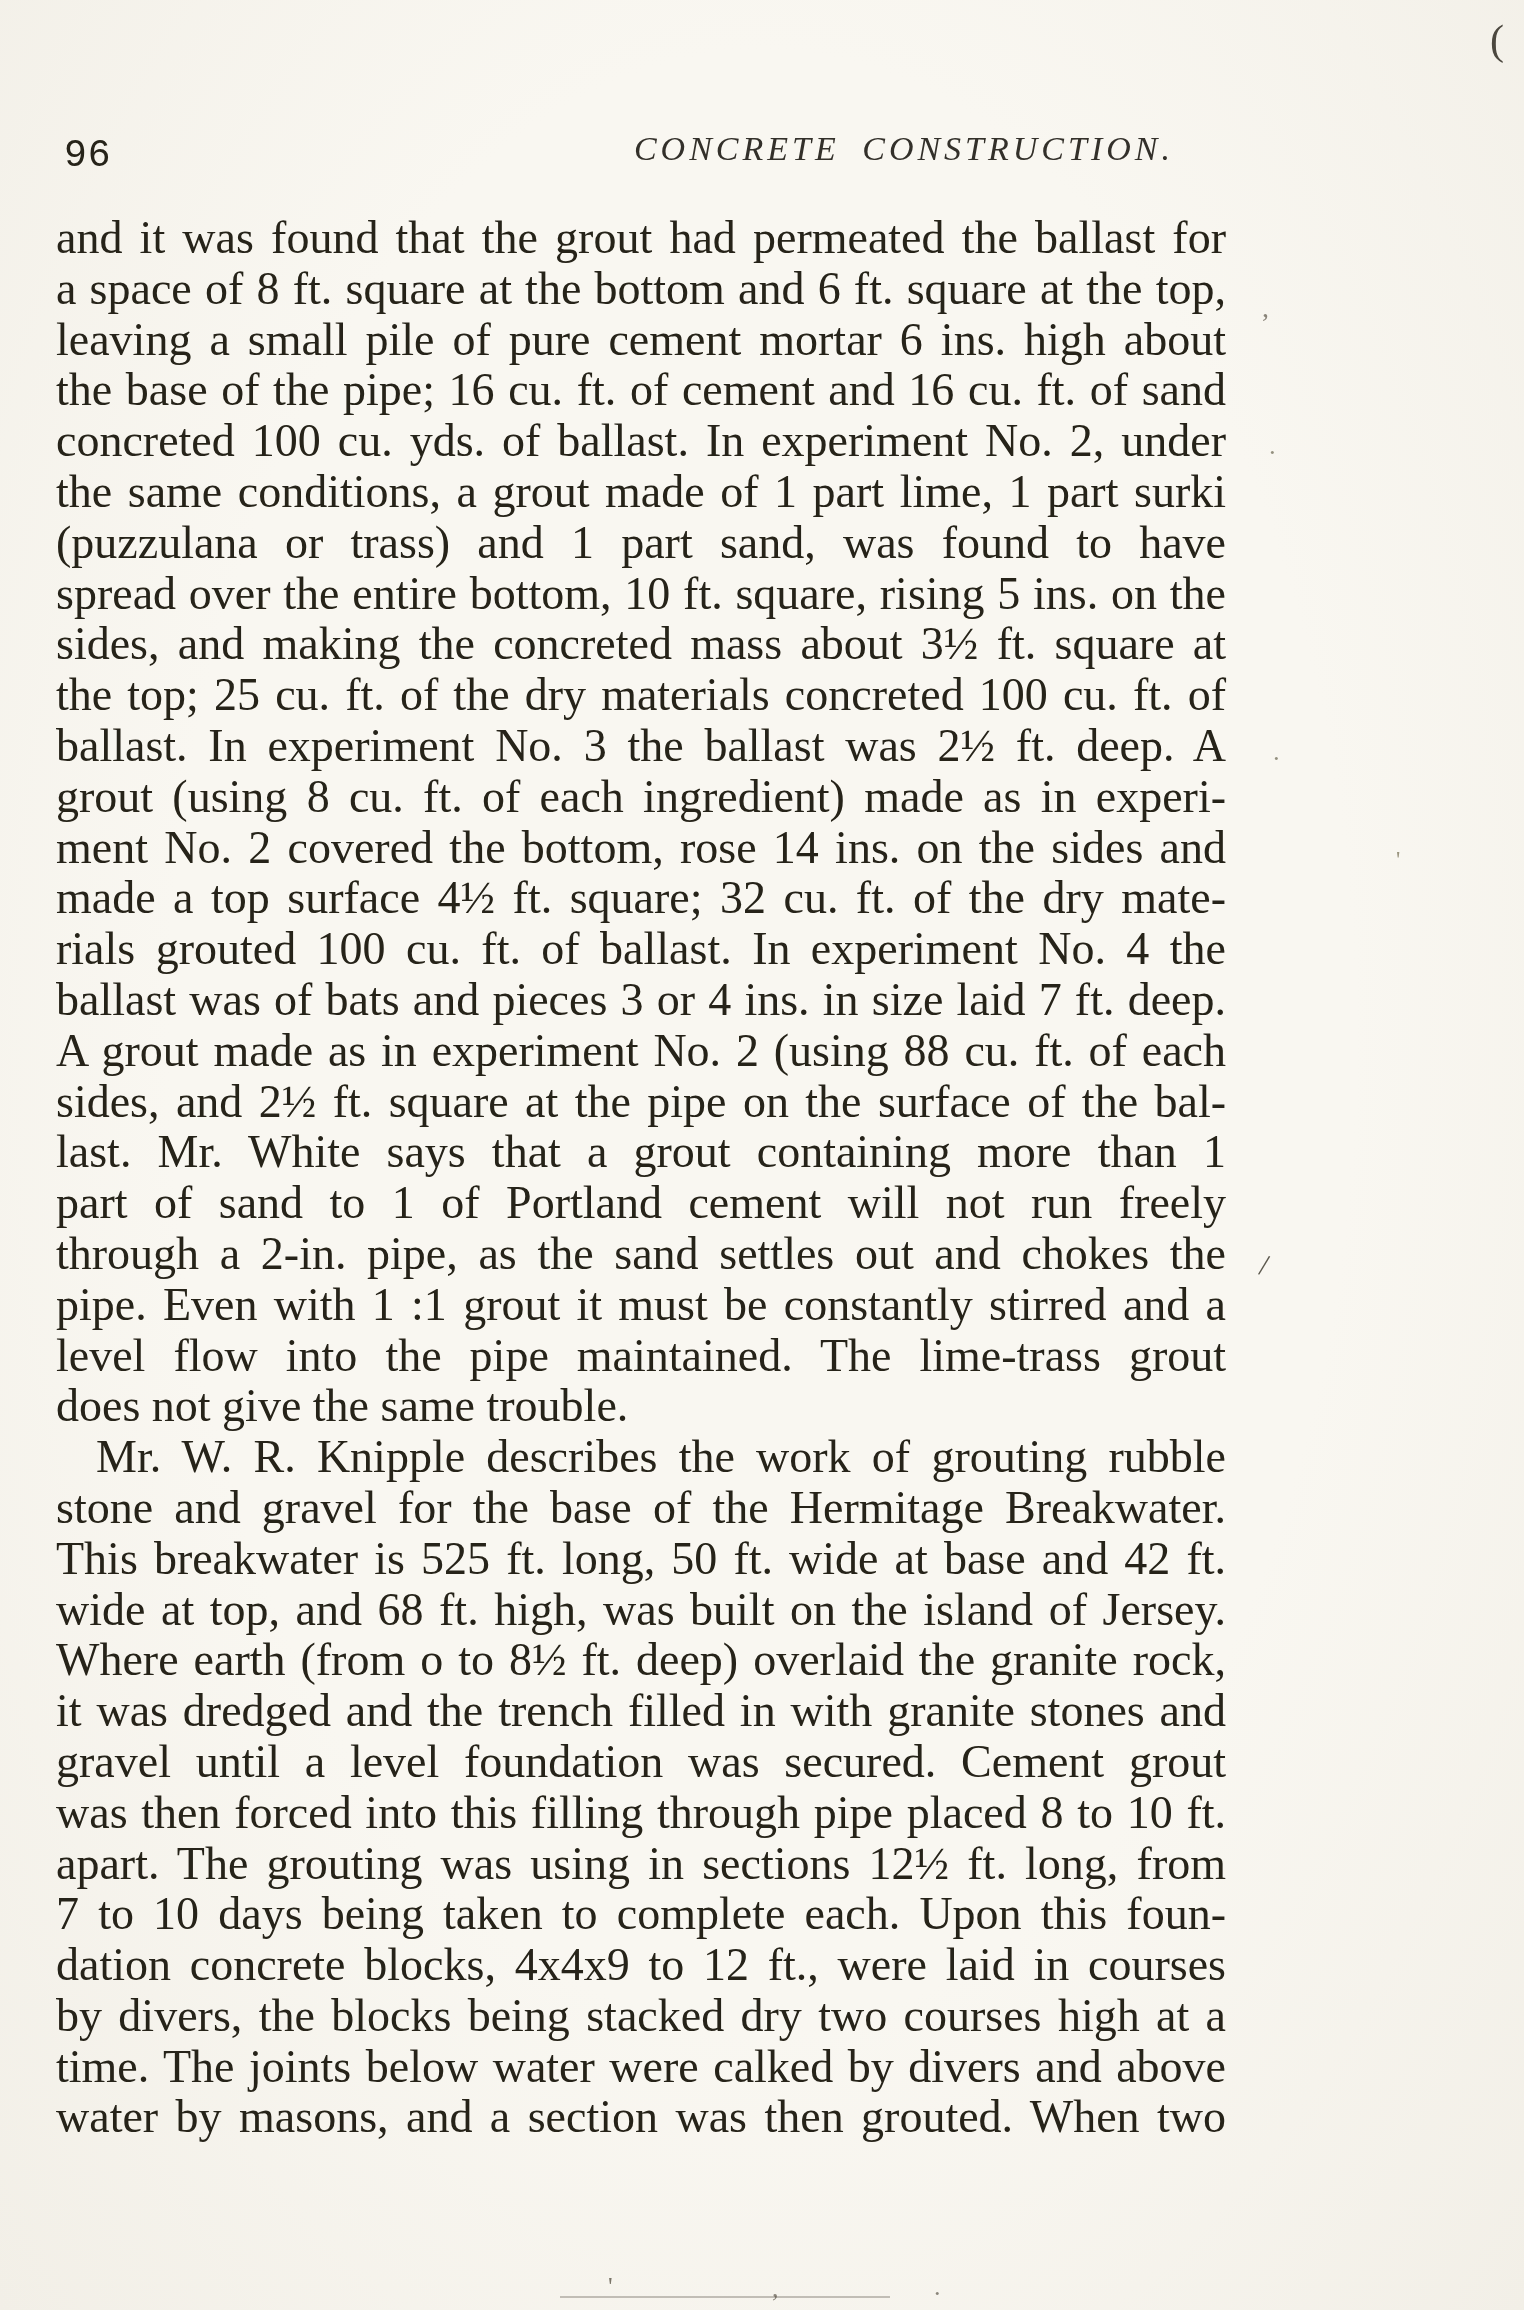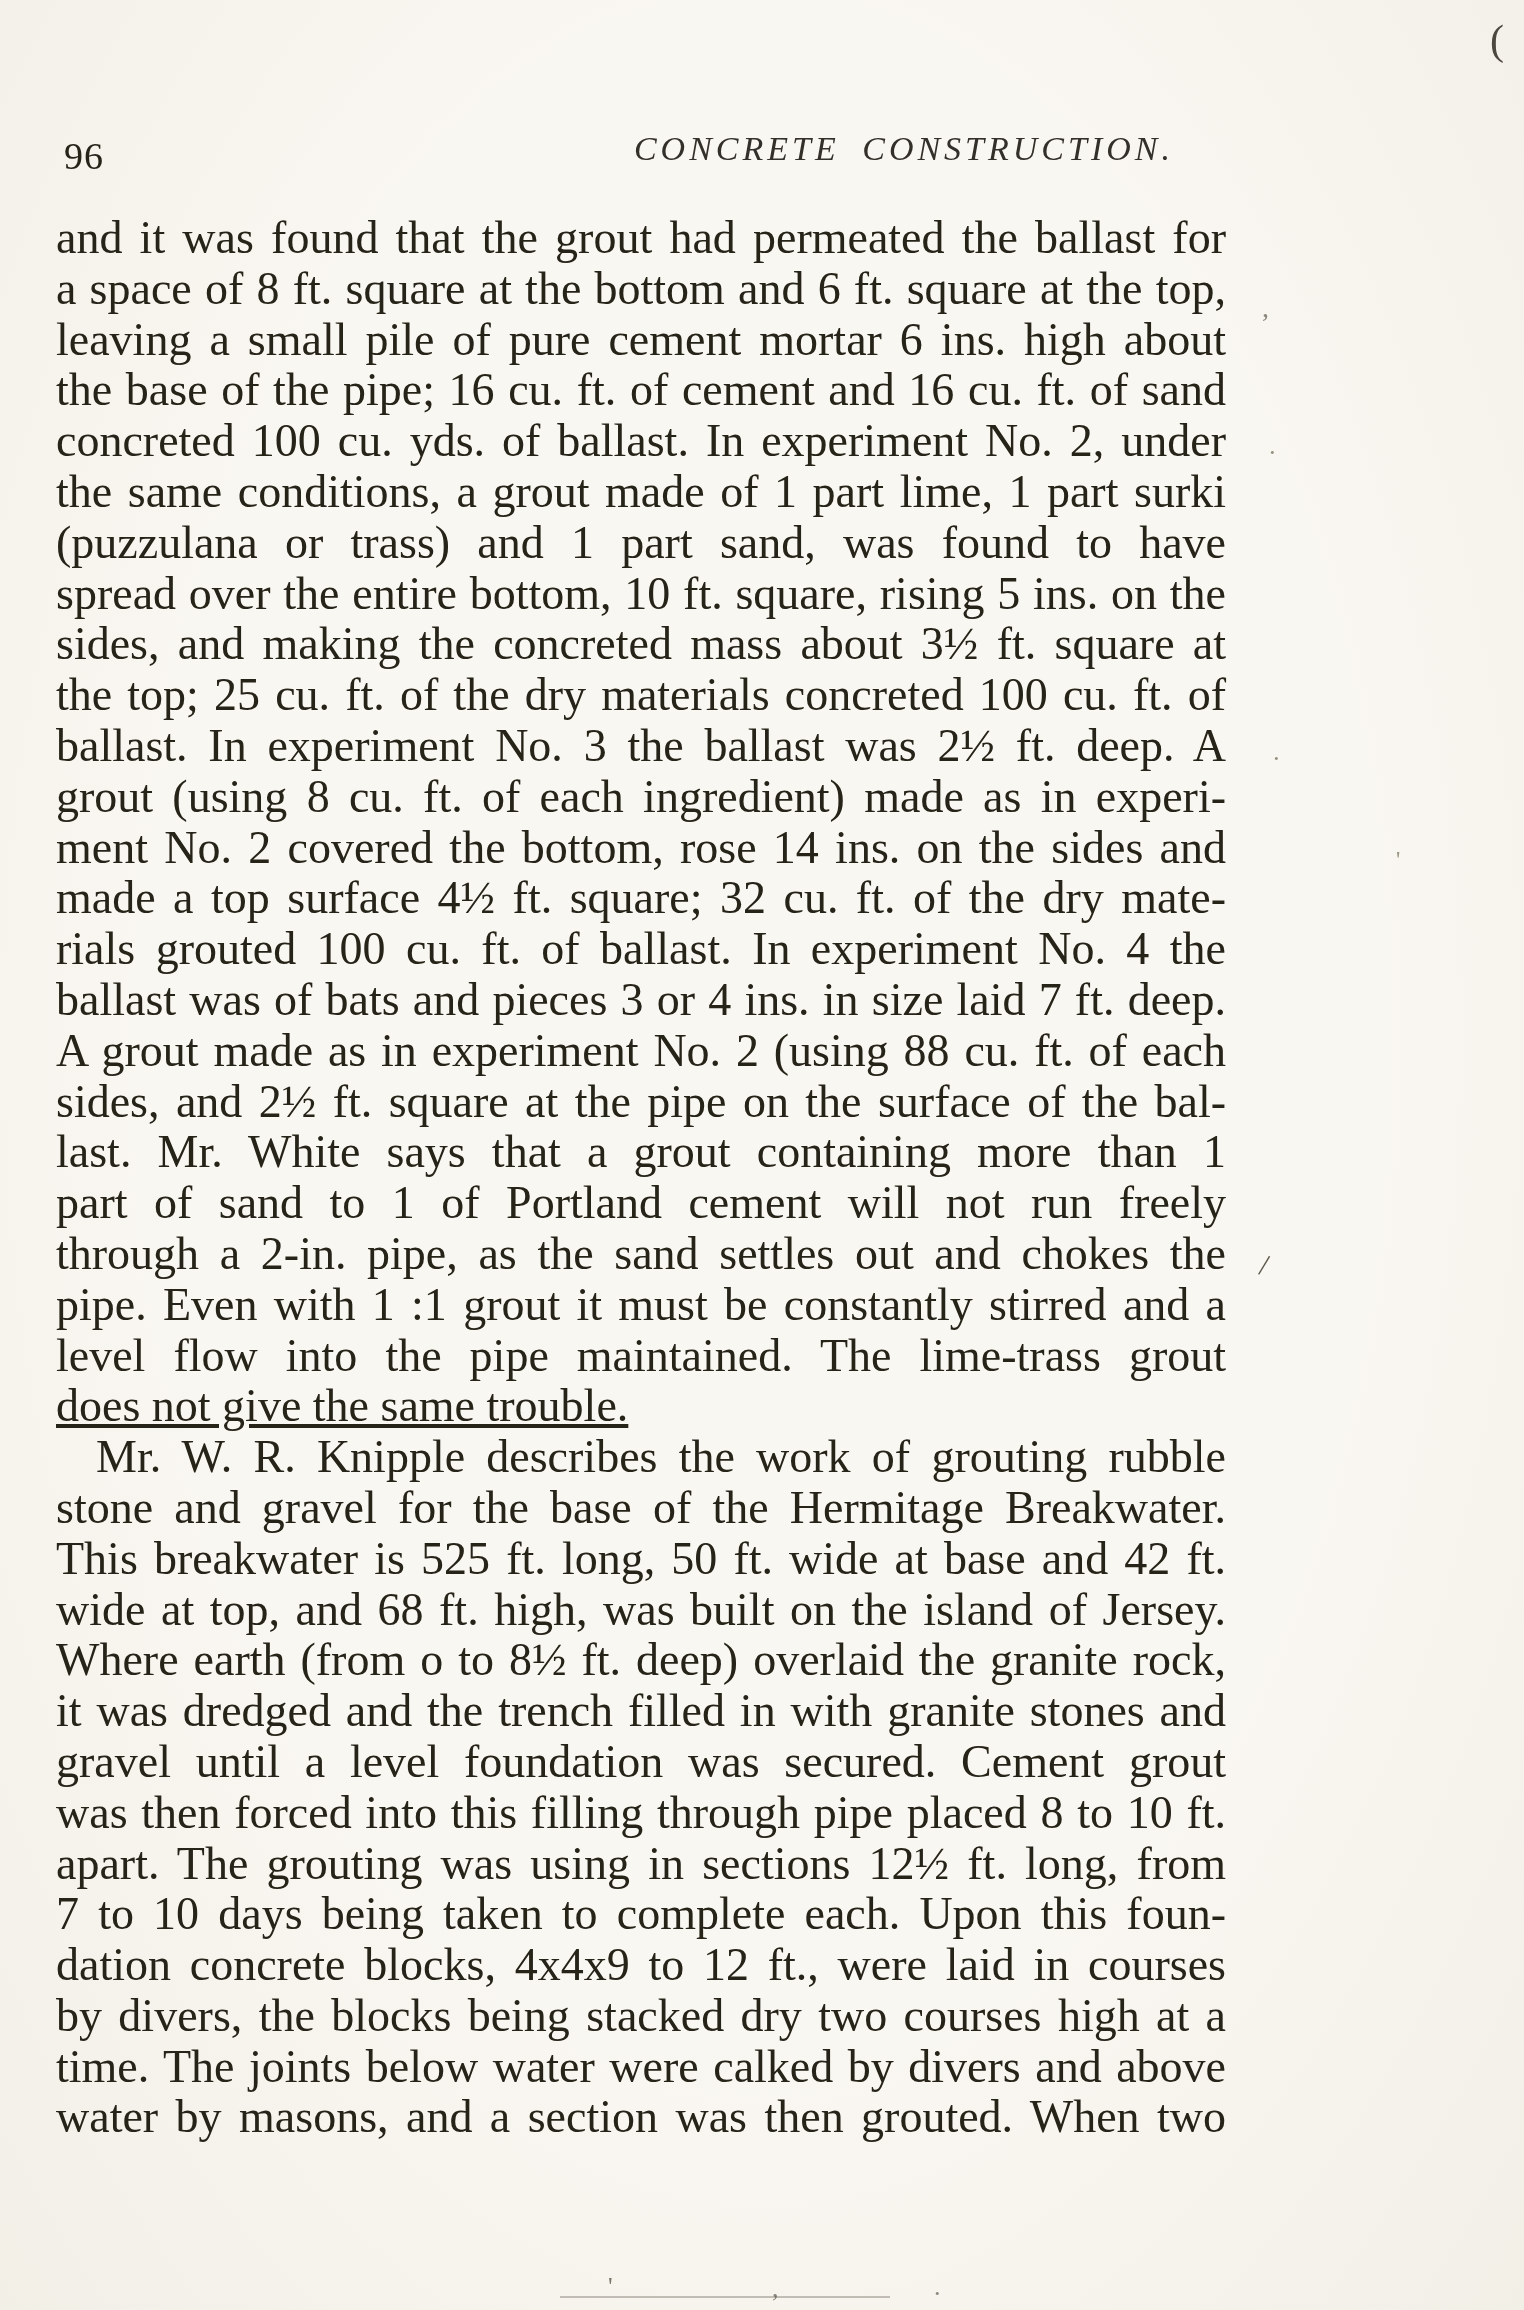--- a/index.html
+++ b/index.html
@@ -19,20 +19,21 @@
     left: 64px;
     width: 1170px;
     height: 50px;
   }
   .page-number {
     position: absolute;
     left: 0;
     top: 4px;
     font-size: 38px;
     letter-spacing: 1px;
+    font-family: Liberation Mono, monospace;
   }
   .running-head {
     position: absolute;
     left: 0;
     right: 60px;
     top: 0;
     text-align: right;
     font-style: italic;
     font-size: 34px;
     letter-spacing: 4px;
@@ -48,21 +49,20 @@
     line-height: 50.8px;
   }
   .line {
     text-align: justify;
     text-align-last: justify;
     -moz-text-align-last: justify;
     white-space: normal;
   }
   .line.no-just {
     text-align-last: left;
-    text-decoration: underline;
     -moz-text-align-last: left;
   }
   .line.indent { text-indent: 40px; }
 
   
   .artifact {
     position: absolute;
     color: #6b665c;
     font-size: 30px;
     pointer-events: none;

